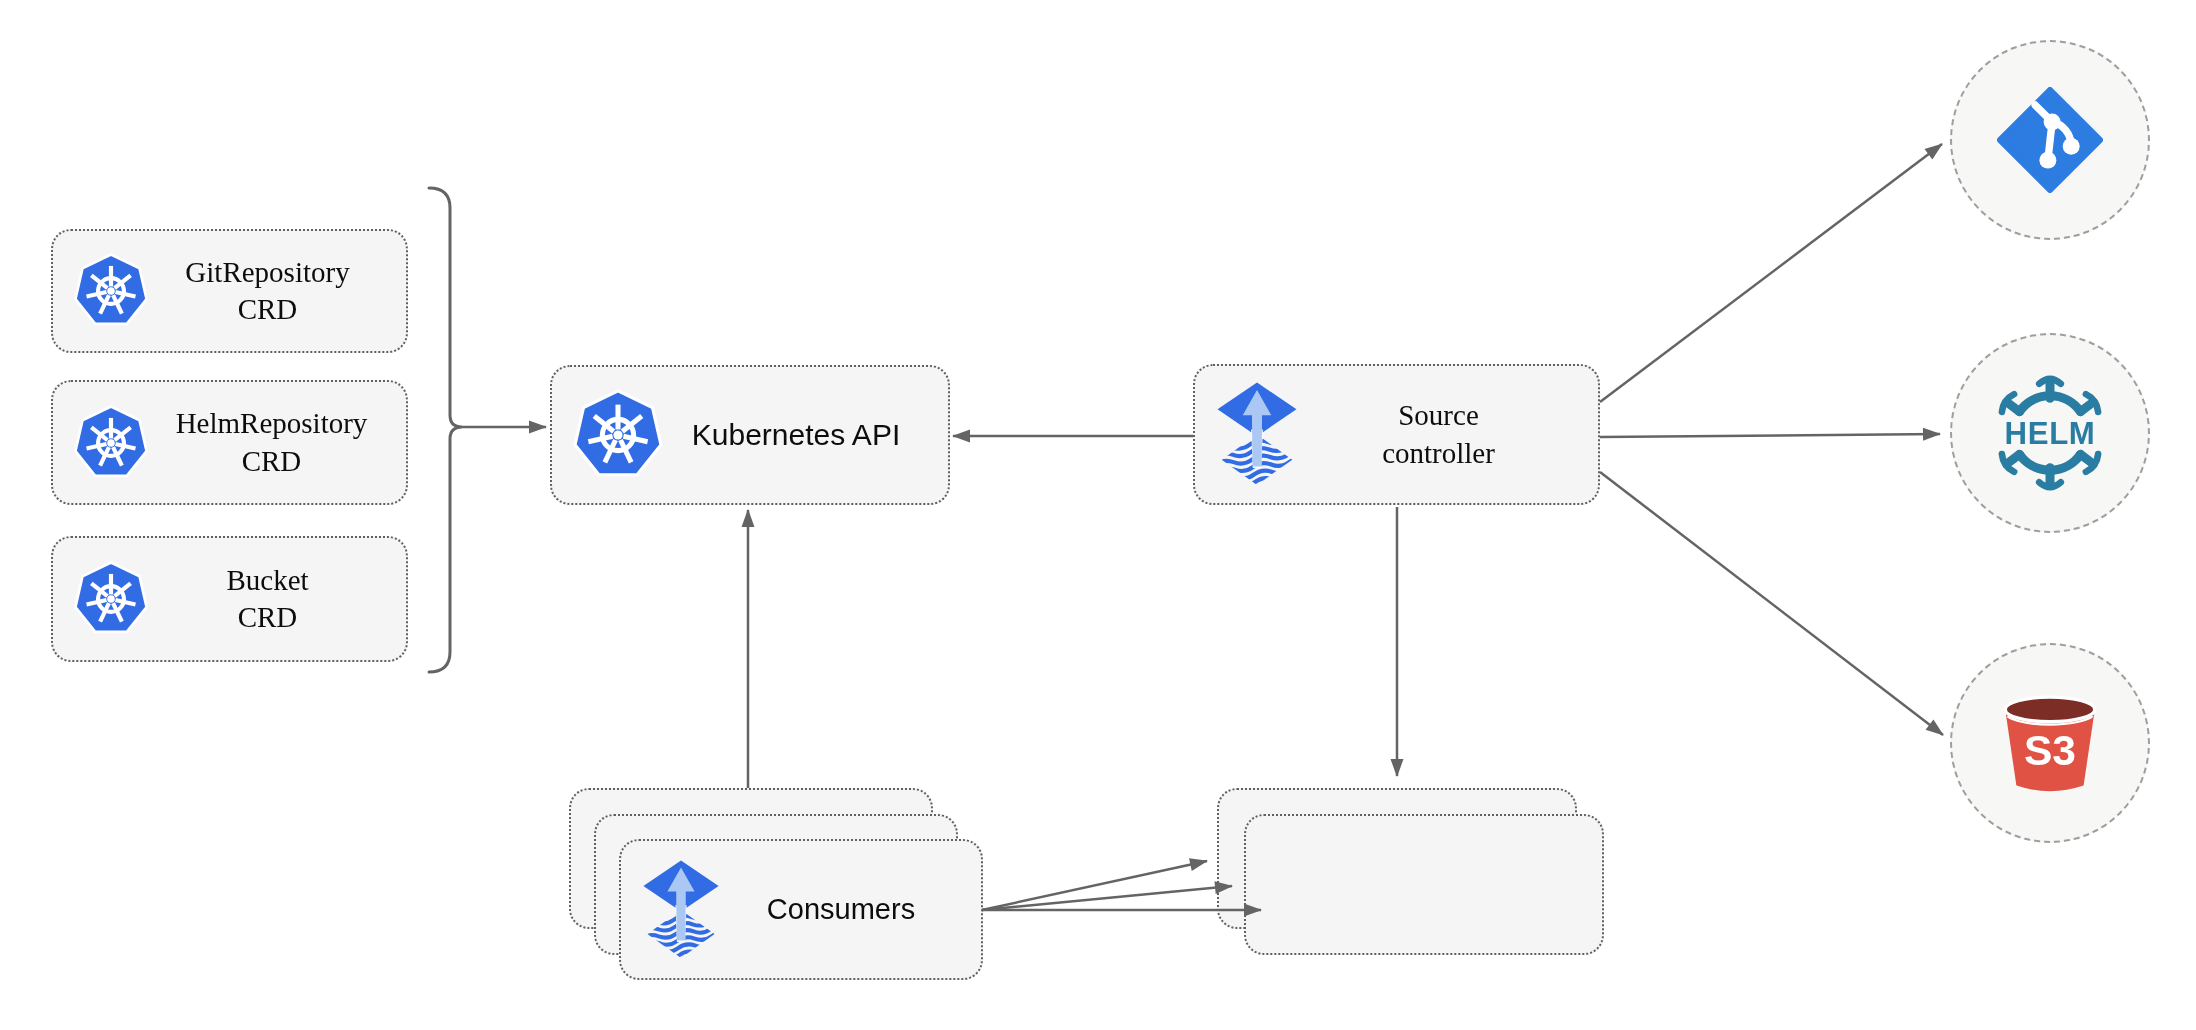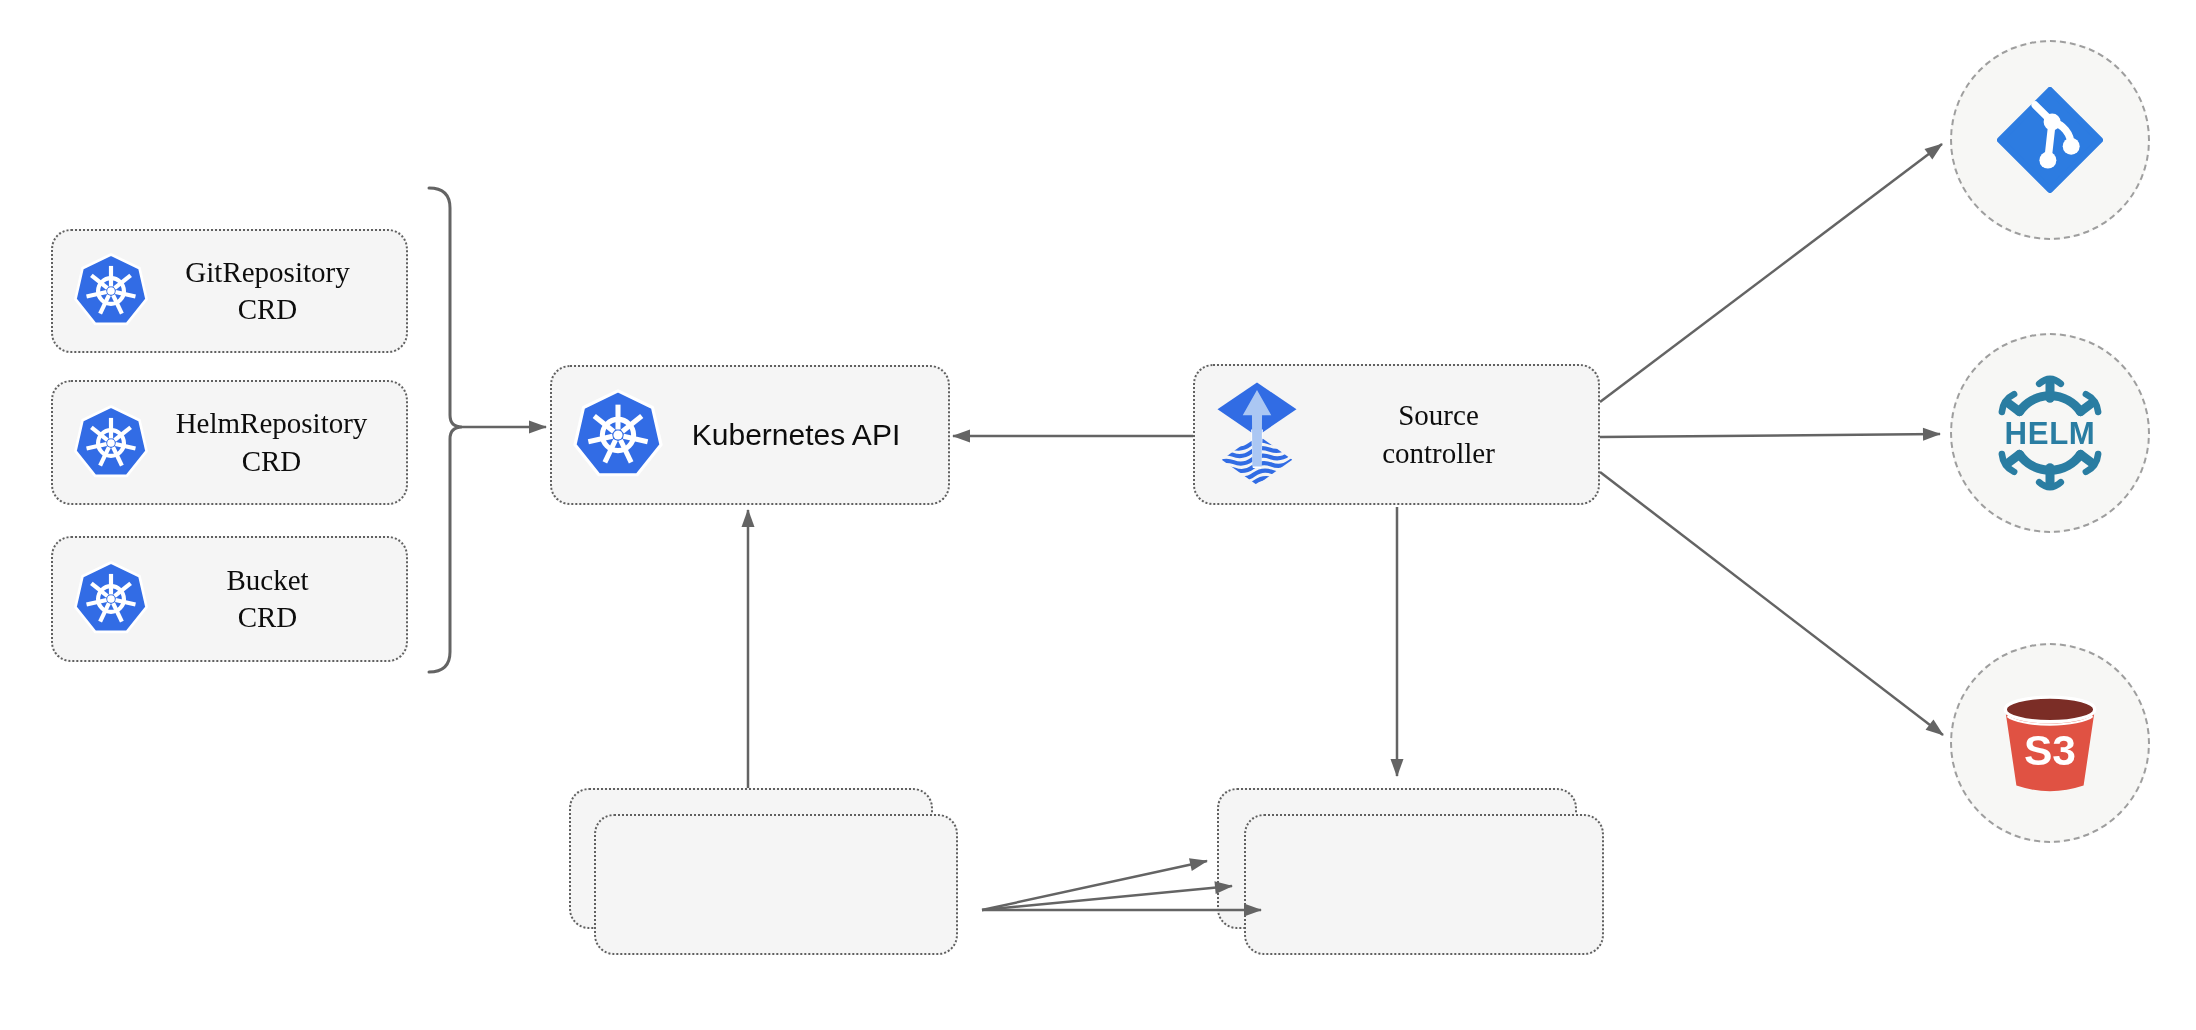--- a/index.html
+++ b/index.html
@@ -176,20 +176,26 @@
         <use href="#sym-flux"></use>
       </svg>
     <div class="node-label">
       <span class="ln">Source</span>
       <span class="ln">controller</span>
     </div>
   </div>
 
   <div class="node ghost z1" style="left:569px;top:788px;width:364px;height:141px;"></div>
   <div class="node ghost z2" style="left:594px;top:814px;width:364px;height:141px;"></div>
+  <div class="node z3" style="left:619px;top:839px;width:364px;height:141px;">
+    <svg class="icon" width="80" height="106">
+        <use href="#sym-flux"></use>
+      </svg>
+    <div class="node-label">Consumers</div>
+  </div>
 
   <div class="node ghost z1" style="left:1217px;top:788px;width:360px;height:141px;"></div>
   <div class="node ghost z2" style="left:1244px;top:814px;width:360px;height:141px;"></div>
 
   <div class="ext-circle" style="left:1950px;top:40px;">
     <svg width="106" height="106" viewBox="0 0 100 100">
         <use href="#sym-git"></use>
       </svg>
   </div>
 

